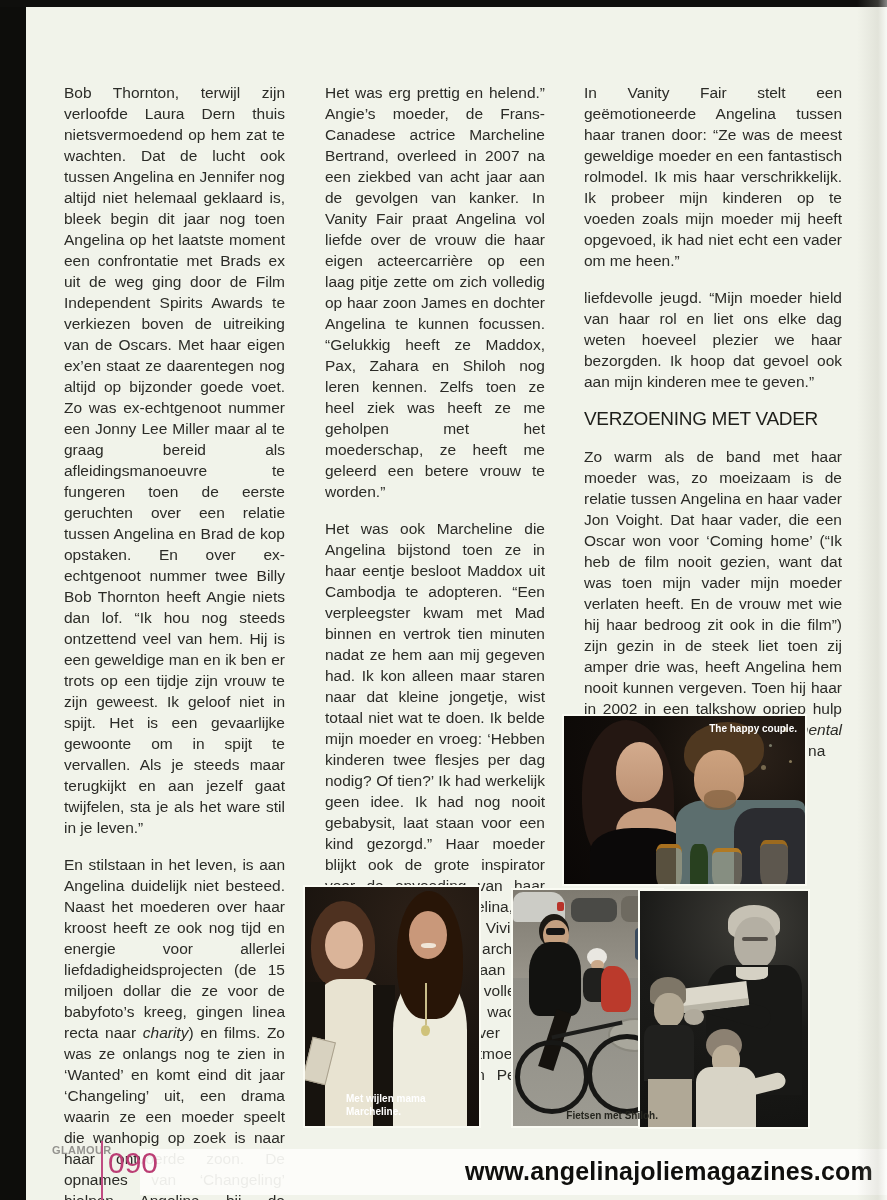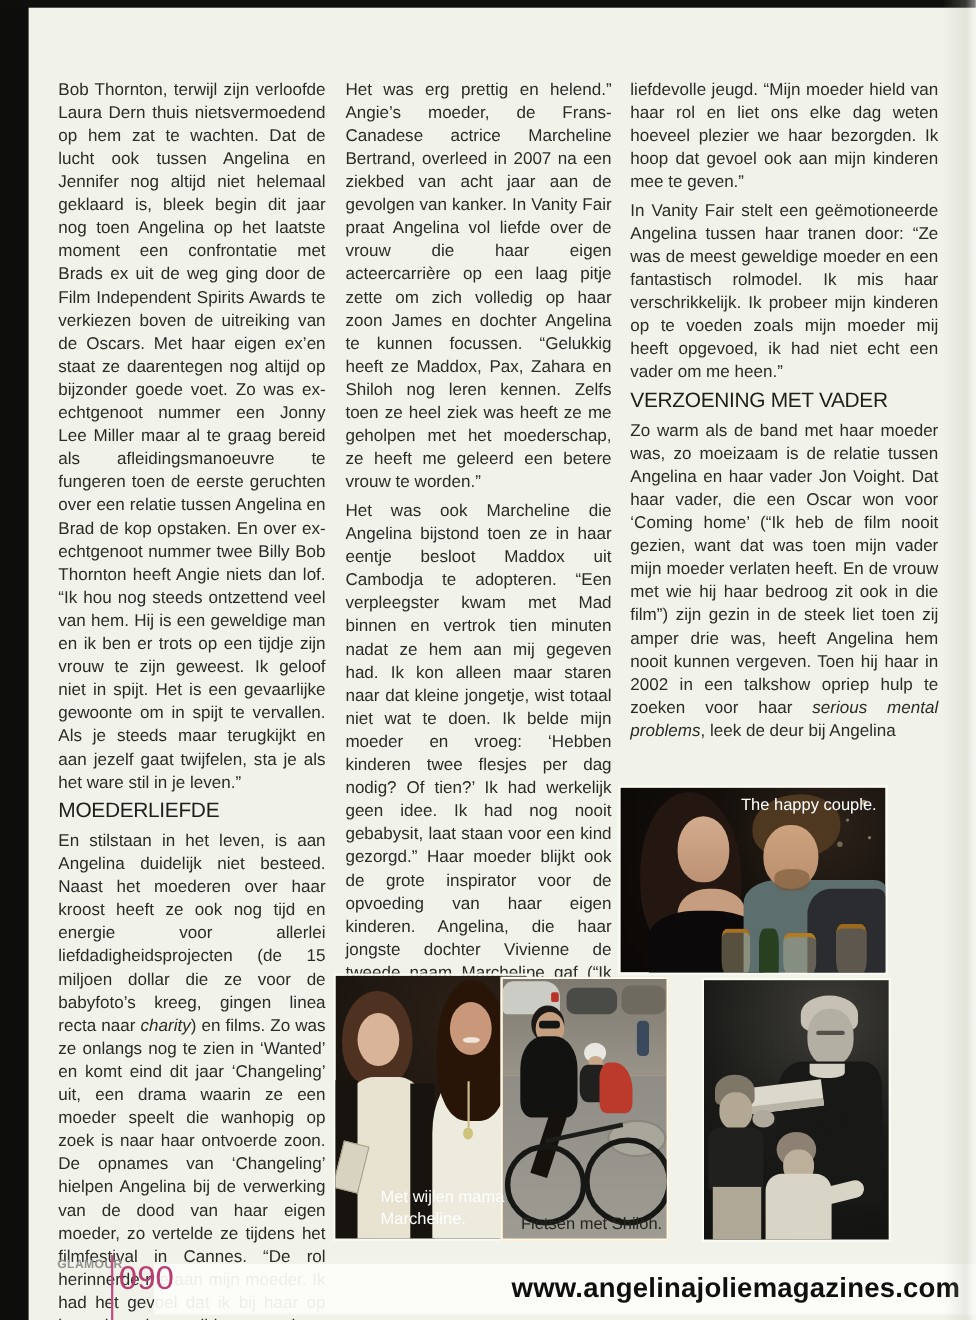--- a/index.html
+++ b/index.html
@@ -6,36 +6,36 @@
   body{width:887px;height:1200px;position:relative;overflow:hidden;
        background:#f1f3ea;font-family:"Liberation Sans",sans-serif;}
   
   .edge-left{position:absolute;left:0;top:0;width:26px;height:1200px;background:#0d0d0b;}
   .edge-top{position:absolute;left:0;top:0;width:887px;height:7px;background:#0f0f0d;}
   .edge-right{position:absolute;right:0;top:0;width:30px;height:1200px;
       background:linear-gradient(90deg,rgba(0,0,0,0),rgba(180,180,168,0.25) 70%,rgba(255,255,255,0.5));}
   
   .col{position:absolute;top:66px;color:#2b2b27;font-size:15.5px;line-height:21px;
        text-align:justify;}
-  .col p{margin:5px;}
+  .col p{margin:16px;}
   .col-1{left:48px;width:253px;}
   .col-2{left:309px;width:252px;}
   .col-3{left:568px;width:290px;}
   .sec-head{font-weight:normal;font-size:19px;letter-spacing:-0.3px;color:#1e1e1a;
        margin:13px 0 5px 0;text-align:left;line-height:22px;}
   i{font-style:italic;}
   
   .ph{position:absolute;border:2px solid #fafbf3;box-sizing:border-box;overflow:hidden;}
   .ph *{position:absolute;}
-  .cap{font-size:15px;font-weight:400;color:#ffffff;line-height:1.3;z-index:9;}
+  .cap{font-size:10px;font-weight:700;color:#ffffff;line-height:1.3;z-index:9;}
   #ph-couple{left:562px;top:714px;width:245px;height:172px;
       background:radial-gradient(circle at 78% 22%,#2c221a 0%,#140f0b 45%,#0a0706 100%);}
   #ph-marcheline{left:303px;top:885px;width:178px;height:243px;
       background:radial-gradient(circle at 70% 15%,#2d2118 0%,#1a140f 55%,#120d09 100%);}
-  #ph-bike{left:455px;top:888px;width:153px;height:240px;background:#fdba74;}
+  #ph-bike{left:511px;top:888px;width:153px;height:240px;background:#14b8a6;}
   #ph-voight{left:638px;top:889px;width:172px;height:240px;
       background:radial-gradient(circle at 68% 14%,#3e3d38 0%,#1a1a18 50%,#121210 100%);}
   
   .pc-bokeh{left:150px;top:10px;width:3px;height:3px;border-radius:50%;background:rgba(235,215,160,.7);
       box-shadow:30px 6px 0 1px rgba(235,215,160,.5),55px 18px 0 rgba(220,230,200,.45),
       70px 2px 0 1px rgba(235,215,160,.55),18px 28px 0 rgba(200,210,170,.4),
       48px 40px 0 1px rgba(235,215,160,.4),75px 34px 0 rgba(235,215,160,.5);}
   .pc-ahair{left:18px;top:4px;width:92px;height:152px;background:#241712;border-radius:48% 52% 40% 45%;}
   .pc-aface{left:52px;top:26px;width:47px;height:60px;background:linear-gradient(180deg,#d3ab8d,#bd9274);border-radius:50% 50% 46% 46%;}
   .pc-achest{left:52px;top:92px;width:62px;height:50px;background:#c69d7f;border-radius:45% 45% 30% 30%;}
@@ -111,32 +111,31 @@
   .pagenum{position:absolute;left:108px;top:1146px;font-size:30px;color:#bb3d74;font-weight:400;}
 </style>
 </head>
 <body>
 
 <div class="edge-left"></div>
 <div class="edge-top"></div>
 
 <div class="col col-1">
   <p>Bob Thornton, terwijl zijn verloofde Laura Dern thuis nietsvermoedend op hem zat te wachten. Dat de lucht ook tussen Angelina en Jennifer nog altijd niet helemaal geklaard is, bleek begin dit jaar nog toen Angelina op het laatste moment een confrontatie met Brads ex uit de weg ging door de Film Independent Spirits Awards te verkiezen boven de uitreiking van de Oscars. Met haar eigen ex’en staat ze daarentegen nog altijd op bijzonder goede voet. Zo was ex-echtgenoot nummer een Jonny Lee Miller maar al te graag bereid als afleidingsmanoeuvre te fungeren toen de eerste geruchten over een relatie tussen Angelina en Brad de kop opstaken. En over ex-echtgenoot nummer twee Billy Bob Thornton heeft Angie niets dan lof. “Ik hou nog steeds ontzettend veel van hem. Hij is een geweldige man en ik ben er trots op een tijdje zijn vrouw te zijn geweest. Ik geloof niet in spijt. Het is een gevaarlijke gewoonte om in spijt te vervallen. Als je steeds maar terugkijkt en aan jezelf gaat twijfelen, sta je als het ware stil in je leven.”</p>
-  <p class="sec-head">MOEDERLIEFDE</p>
   <p><span>En stilstaan in het leven, is aan Angelina duidelijk niet besteed. Naast het moederen over haar kroost heeft ze ook nog tijd en energie voor allerlei liefdadigheidsprojecten (de 15 miljoen dollar die ze voor de babyfoto’s kreeg, gingen linea recta naar </span><i>charity</i><span>) en films. Zo was ze onlangs nog te zien in ‘Wanted’ en komt eind dit jaar ‘Changeling’ uit, een drama waarin ze een moeder speelt die wanhopig op zoek is naar haar ontvoerde zoon. De opnames van ‘Changeling’ hielpen Angelina bij de verwerking van de dood van haar eigen moeder, zo vertelde ze tijdens het filmfestival in Cannes. “De rol herinnerde me aan mijn moeder. Ik had het gevoel dat ik bij haar op bezoek ging, tijd met haar doorbracht.</span></p>
 </div>
 
 <div class="col col-2">
   <p>Het was erg prettig en helend.” Angie’s moeder, de Frans-Canadese actrice Marcheline Bertrand, overleed in 2007 na een ziekbed van acht jaar aan de gevolgen van kanker. In Vanity Fair praat Angelina vol liefde over de vrouw die haar eigen acteercarrière op een laag pitje zette om zich volledig op haar zoon James en dochter Angelina te kunnen focussen. “Gelukkig heeft ze Maddox, Pax, Zahara en Shiloh nog leren kennen. Zelfs toen ze heel ziek was heeft ze me geholpen met het moederschap, ze heeft me geleerd een betere vrouw te worden.”</p>
   <p>Het was ook Marcheline die Angelina bijstond toen ze in haar eentje besloot Maddox uit Cambodja te adopteren. “Een verpleegster kwam met Mad binnen en vertrok tien minuten nadat ze hem aan mij gegeven had. Ik kon alleen maar staren naar dat kleine jongetje, wist totaal niet wat te doen. Ik belde mijn moeder en vroeg: ‘Hebben kinderen twee flesjes per dag nodig? Of tien?’ Ik had werkelijk geen idee. Ik had nog nooit gebabysit, laat staan voor een kind gezorgd.” Haar moeder blijkt ook de grote inspirator voor de opvoeding van haar eigen kinderen. Angelina, die haar jongste dochter Vivienne de tweede naam Marcheline gaf (“Ik denk altijd aan mijn moeder als ik Vivs volledige naam zie. Ik kan niet wachten haar te vertellen over haar bijzondere grootmoeder”) vertelt uitgebreid aan People over haar</p>
 </div>
 
 <div class="col col-3">
+  <p>In Vanity Fair stelt een geëmotioneerde Angelina tussen haar tranen door: “Ze was de meest geweldige moeder en een fantastisch rolmodel. Ik mis haar verschrikkelijk. Ik probeer mijn kinderen op te voeden zoals mijn moeder mij heeft opgevoed, ik had niet echt een vader om me heen.”</p>
   <p>liefdevolle jeugd. “Mijn moeder hield van haar rol en liet ons elke dag weten hoeveel plezier we haar bezorgden. Ik hoop dat gevoel ook aan mijn kinderen mee te geven.”</p>
-  <p>In Vanity Fair stelt een geëmotioneerde Angelina tussen haar tranen door: “Ze was de meest geweldige moeder en een fantastisch rolmodel. Ik mis haar verschrikkelijk. Ik probeer mijn kinderen op te voeden zoals mijn moeder mij heeft opgevoed, ik had niet echt een vader om me heen.”</p>
   <p class="sec-head">VERZOENING MET VADER</p>
   <p><span>Zo warm als de band met haar moeder was, zo moeizaam is de relatie tussen Angelina en haar vader Jon Voight. Dat haar vader, die een Oscar won voor ‘Coming home’ (“Ik heb de film nooit gezien, want dat was toen mijn vader mijn moeder verlaten heeft. En de vrouw met wie hij haar bedroog zit ook in die film”) zijn gezin in de steek liet toen zij amper drie was, heeft Angelina hem nooit kunnen vergeven. Toen hij haar in 2002 in een talkshow opriep hulp te zoeken voor haar </span><i>serious mental problems</i><span>, leek de deur bij Angelina</span></p>
 </div>
 
 <div class="ph" id="ph-couple">
   <div class="pc-bokeh"></div>
   <div class="pc-ahair"></div>
   <div class="pc-aface"></div>
   <div class="pc-achest"></div>
   <div class="pc-atop"></div>

